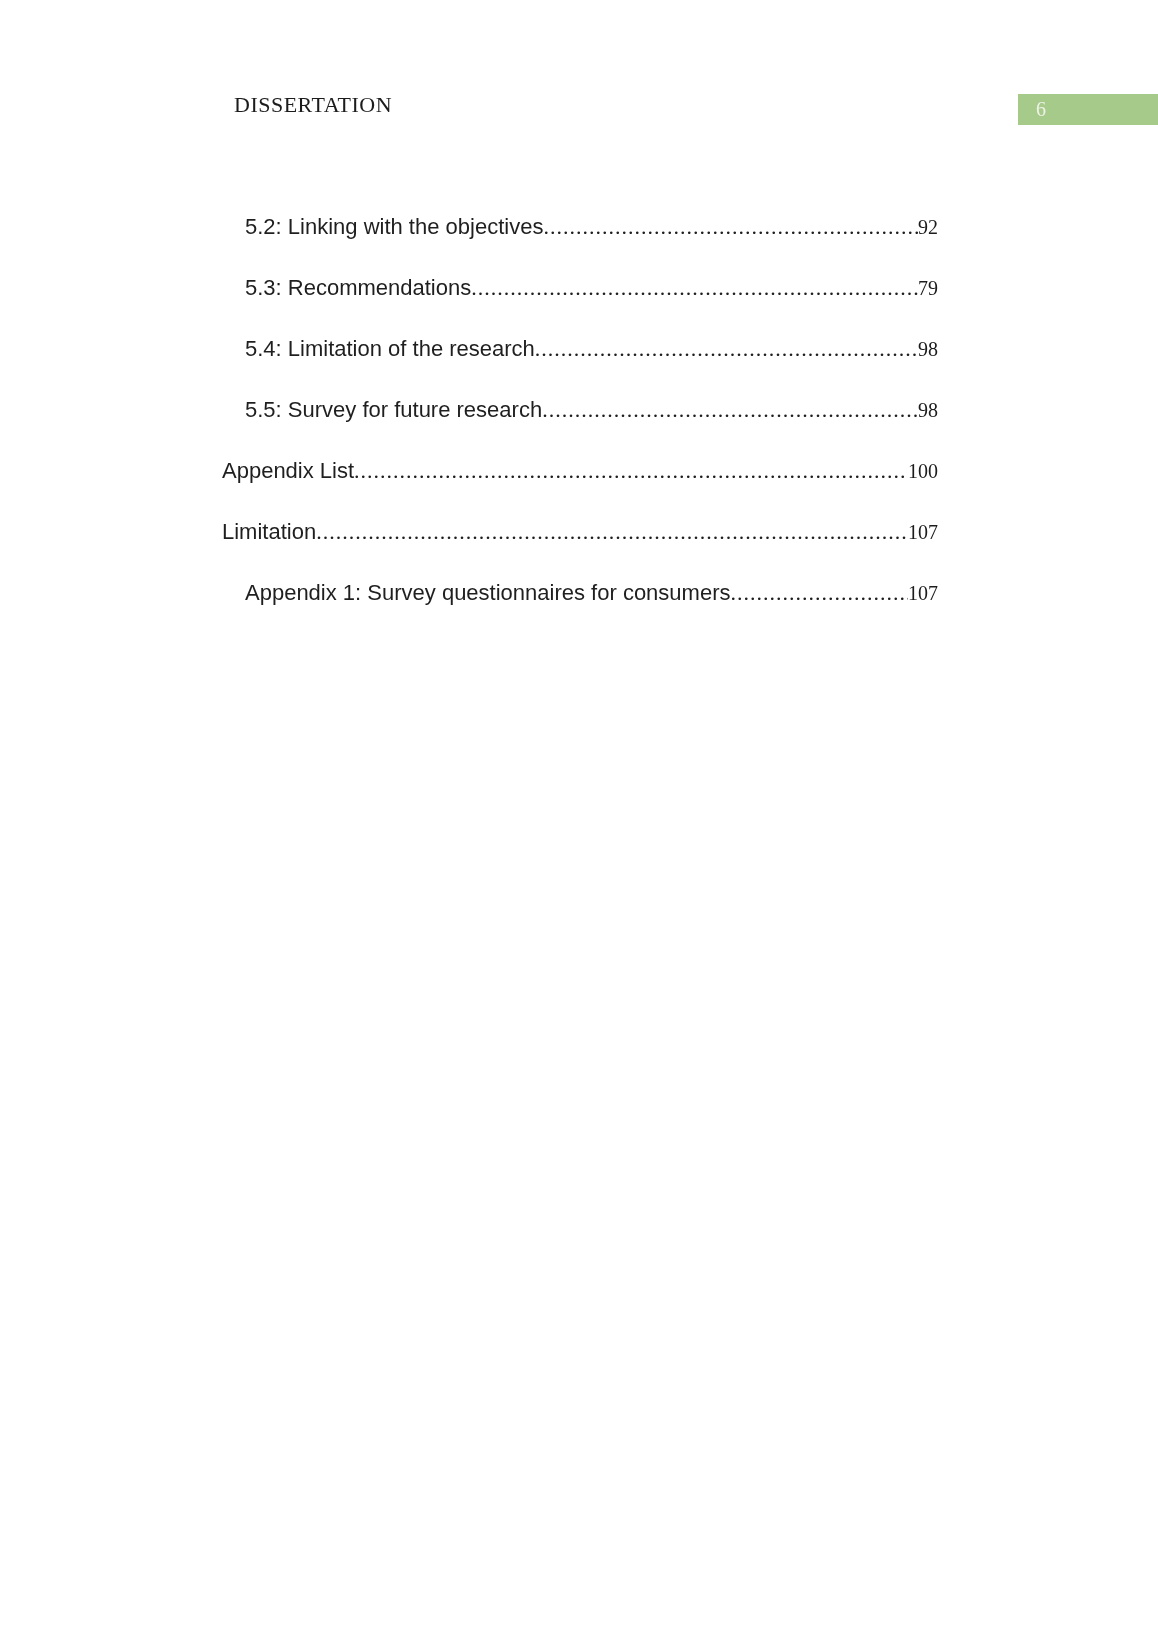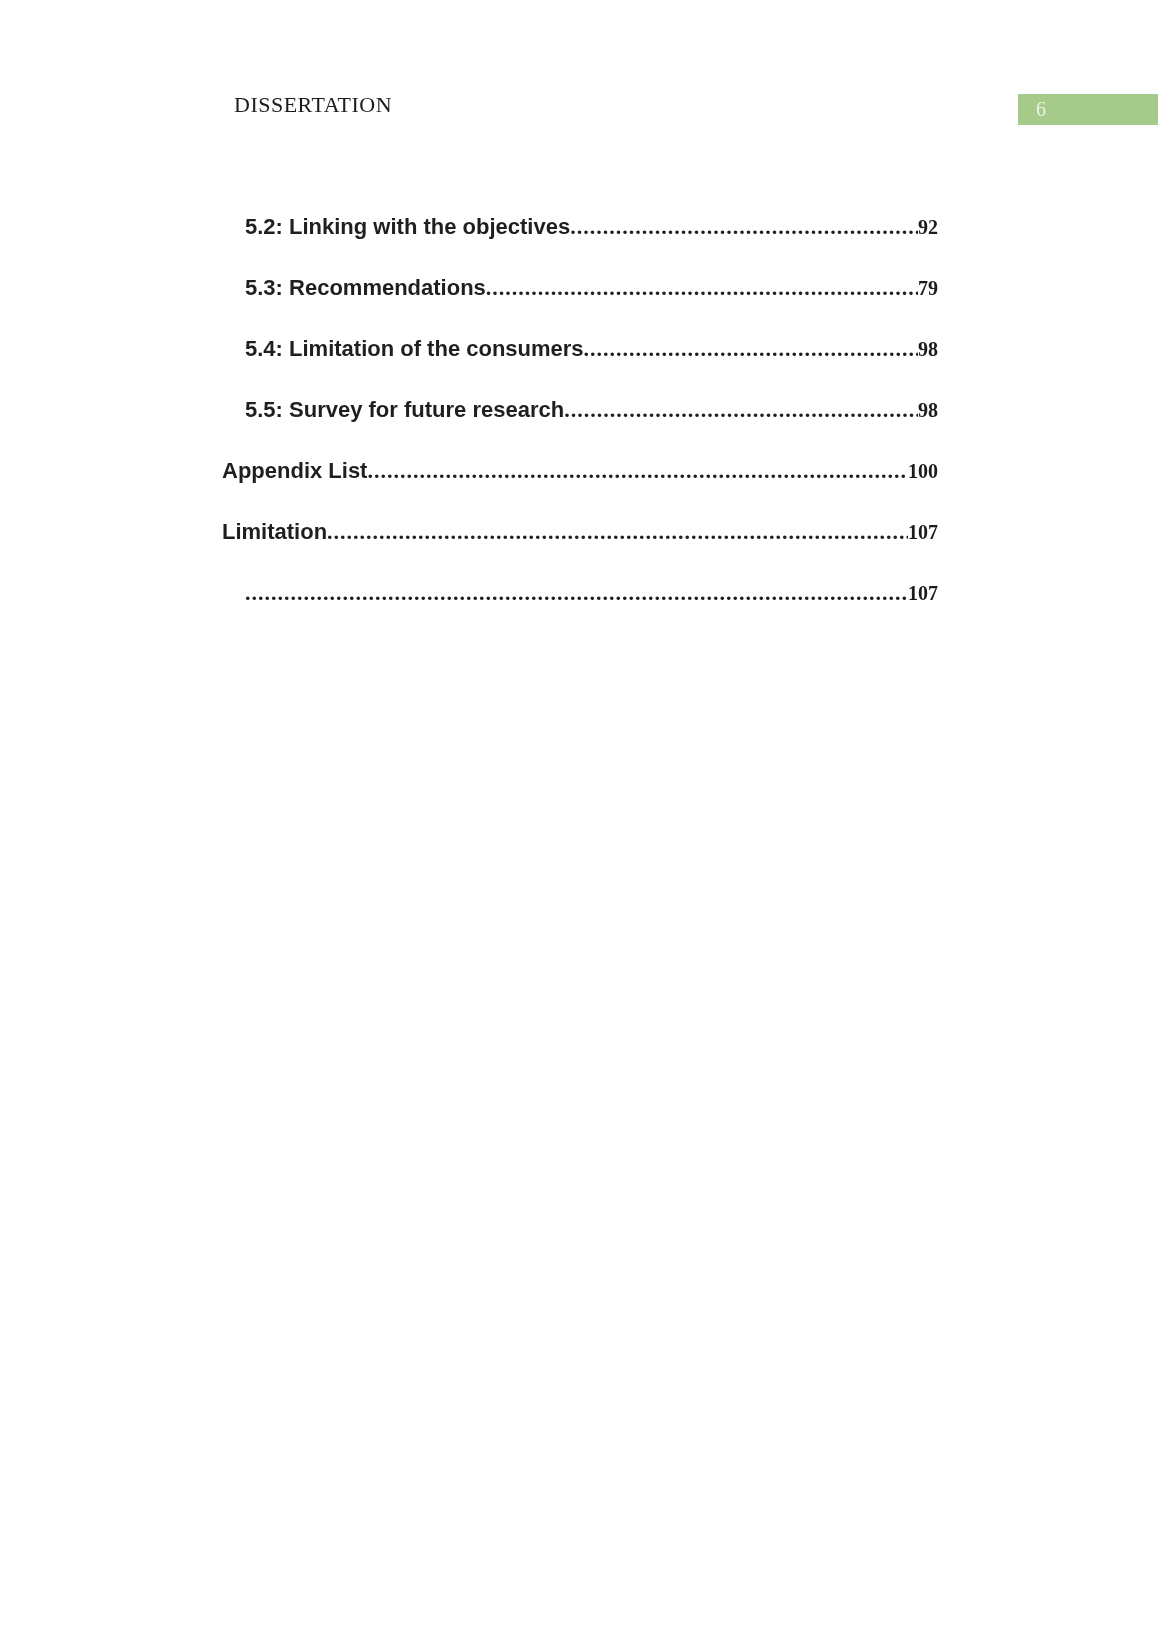--- a/index.html
+++ b/index.html
@@ -48,21 +48,20 @@
     left: 222px;
     top: 214px;
     width: 716px;
   }
   .toc-row {
     display: flex;
     align-items: baseline;
     height: 28px;
     margin-bottom: 33px;
     white-space: nowrap;
-    font-weight: bold;
   }
   .toc-row.indent-1 {
     padding-left: 23px;
   }
   .toc-label {
     font-family: "Liberation Sans", sans-serif;
     font-size: 22px;
     color: #1f1f1f;
     flex: 0 0 auto;
   }
@@ -100,21 +99,21 @@
       <span class="toc-page">92</span>
     </div>
 
     <div class="toc-row indent-1">
       <span class="toc-label">5.3: Recommendations</span>
       <span class="toc-leader">............................................................................................................................................................................................................................</span>
       <span class="toc-page">79</span>
     </div>
 
     <div class="toc-row indent-1">
-      <span class="toc-label">5.4: Limitation of the consumers</span>
+      <span class="toc-label">5.4: Limitation of the research</span>
       <span class="toc-leader">............................................................................................................................................................................................................................</span>
       <span class="toc-page">98</span>
     </div>
 
     <div class="toc-row indent-1">
       <span class="toc-label">5.5: Survey for future research</span>
       <span class="toc-leader">............................................................................................................................................................................................................................</span>
       <span class="toc-page">98</span>
     </div>
 
@@ -124,18 +123,19 @@
       <span class="toc-page">100</span>
     </div>
 
     <div class="toc-row">
       <span class="toc-label">Limitation</span>
       <span class="toc-leader">............................................................................................................................................................................................................................</span>
       <span class="toc-page">107</span>
     </div>
 
     <div class="toc-row indent-1">
+      <span class="toc-label">Appendix 1: Survey questionnaires for consumers</span>
       <span class="toc-leader">............................................................................................................................................................................................................................</span>
       <span class="toc-page">107</span>
     </div>
   </div>
 
 </div>
 
 </body></html>

